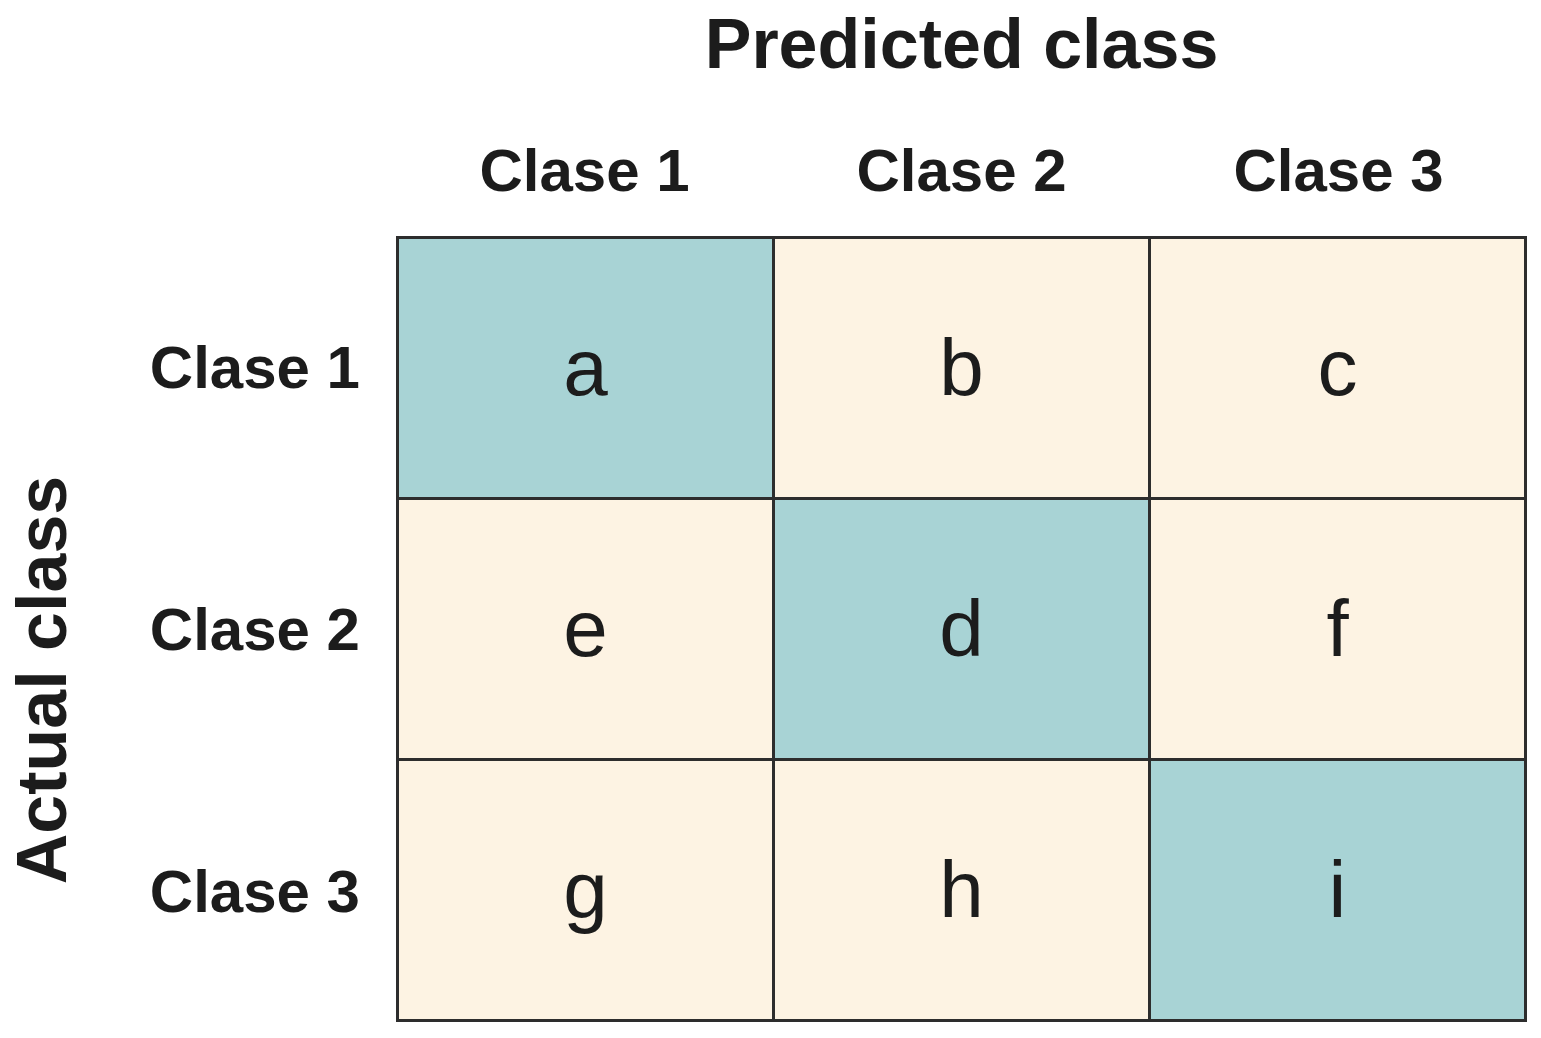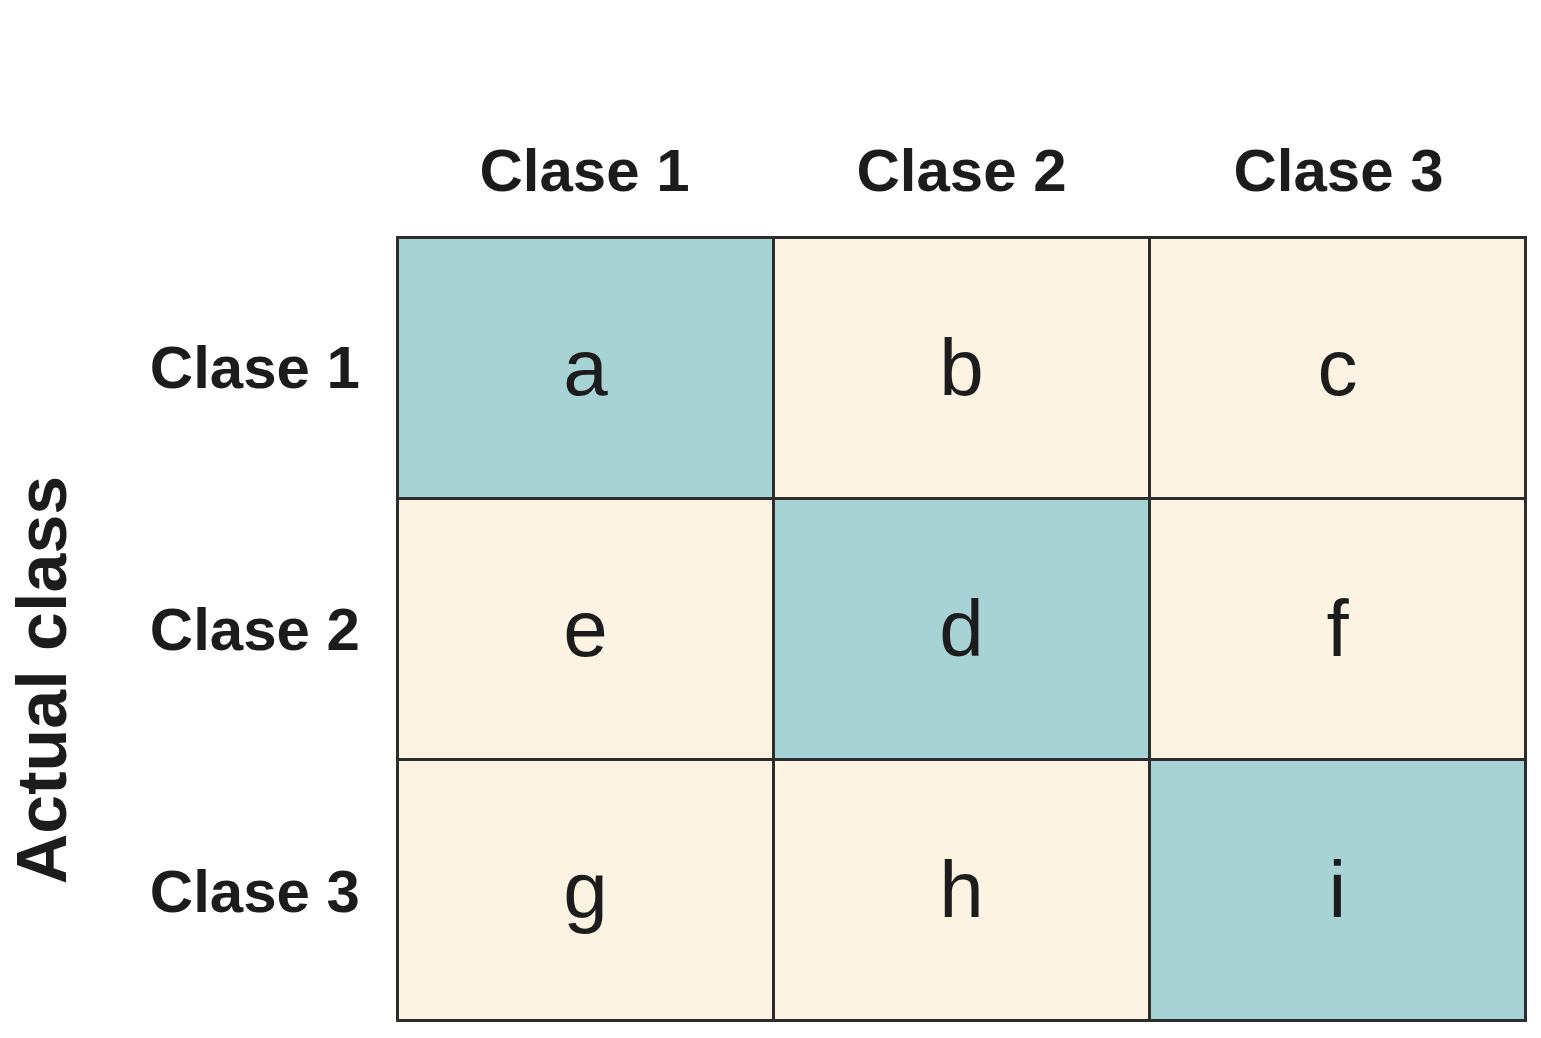--- a/index.html
+++ b/index.html
@@ -100,20 +100,21 @@
   }
   .cell.diag{
     background:var(--diag);
   }
 </style>
 </head>
 <body>
 
 <div class="canvas">
 
+  <div class="axis-title x-axis-title">Predicted class</div>
 
   <div class="axis-title y-axis-title">Actual class</div>
 
   <div class="col-headers">
     <div class="hdr">Clase 1</div>
     <div class="hdr">Clase 2</div>
     <div class="hdr">Clase 3</div>
   </div>
 
   <div class="row-headers">

